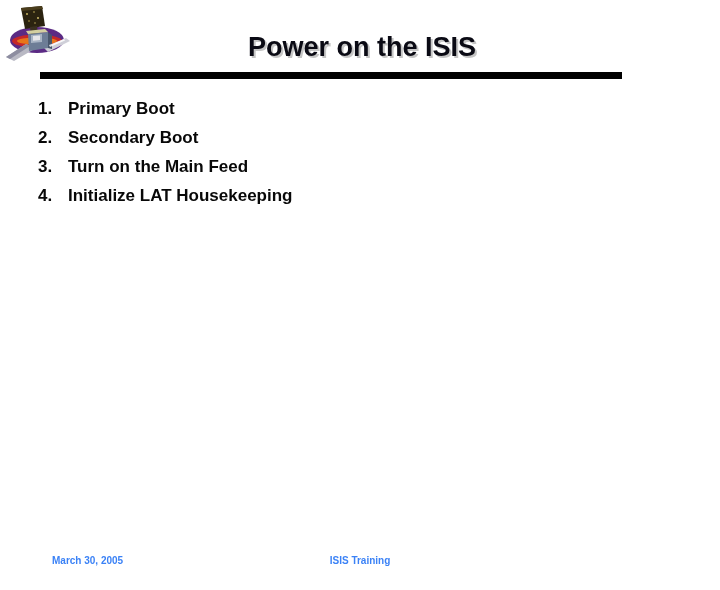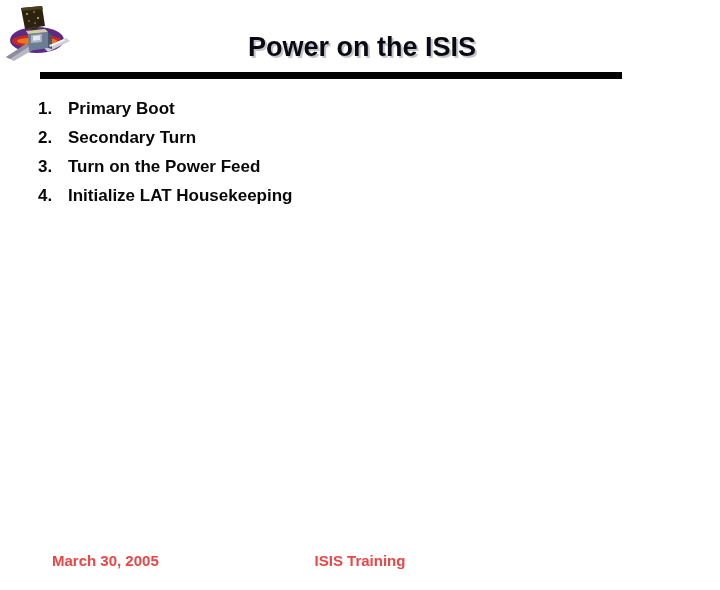--- a/index.html
+++ b/index.html
@@ -84,23 +84,23 @@
   
   #footer {
     position: absolute;
     left: 0px;
     top: 549px;
     width: 720px;
     height: 24px;
   }
   .footer-cell {
     position: absolute;
-    font-size: 15px;
+    font-size: 10px;
     font-weight: bold;
-    color: #ef4444;
+    color: #3b82f6;
     line-height: 20px;
     white-space: nowrap;
   }
   #footer-date  { left: 52px;  top: 2px; }
   #footer-title { left: 0px;   top: 2px; width: 720px; text-align: center; }
   #footer-page  { left: 16px;   top: 2px; width: 707px; text-align: right; }
 </style>
 </head>
 <body>
 
@@ -147,26 +147,26 @@
 
   <div id="body-list">
 
     <div class="list-item">
       <span class="list-num">1.</span>
       <span class="list-text">Primary Boot</span>
     </div>
 
     <div class="list-item">
       <span class="list-num">2.</span>
-      <span class="list-text">Secondary Turn</span>
+      <span class="list-text">Secondary Boot</span>
     </div>
 
     <div class="list-item">
       <span class="list-num">3.</span>
-      <span class="list-text">Turn on the Power Feed</span>
+      <span class="list-text">Turn on the Main Feed</span>
     </div>
 
     <div class="list-item">
       <span class="list-num">4.</span>
       <span class="list-text">Initialize LAT Housekeeping</span>
     </div>
 
   </div>
 
   <div id="footer">

